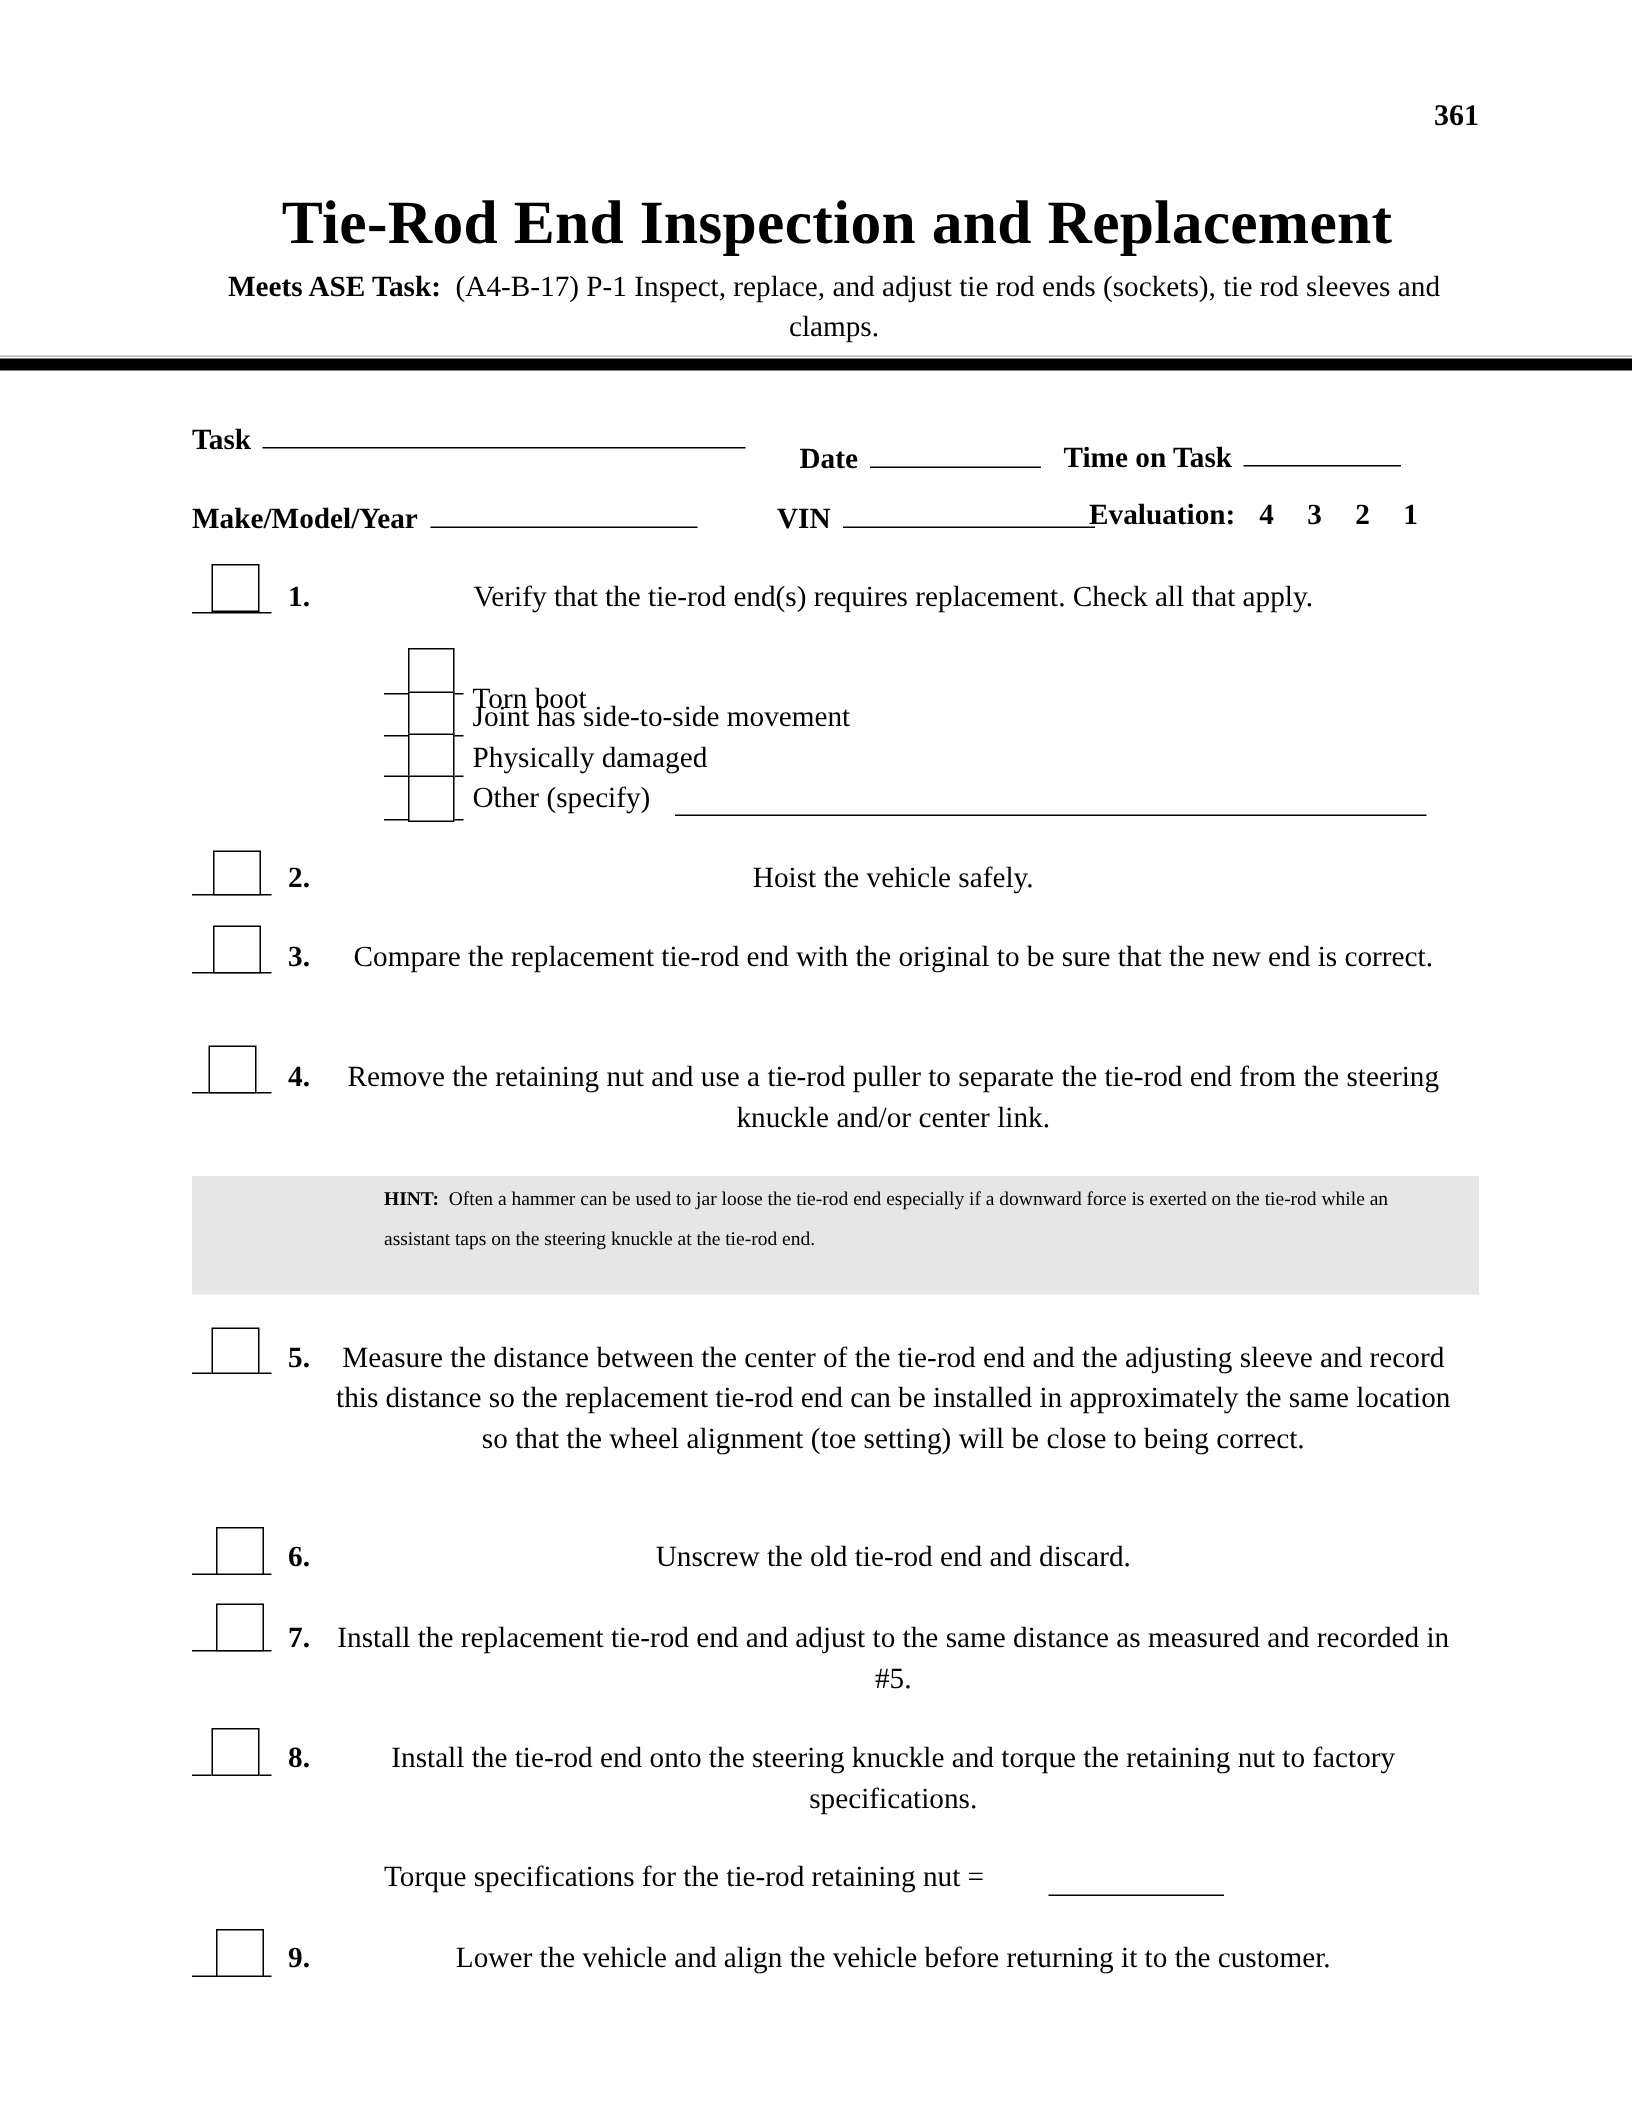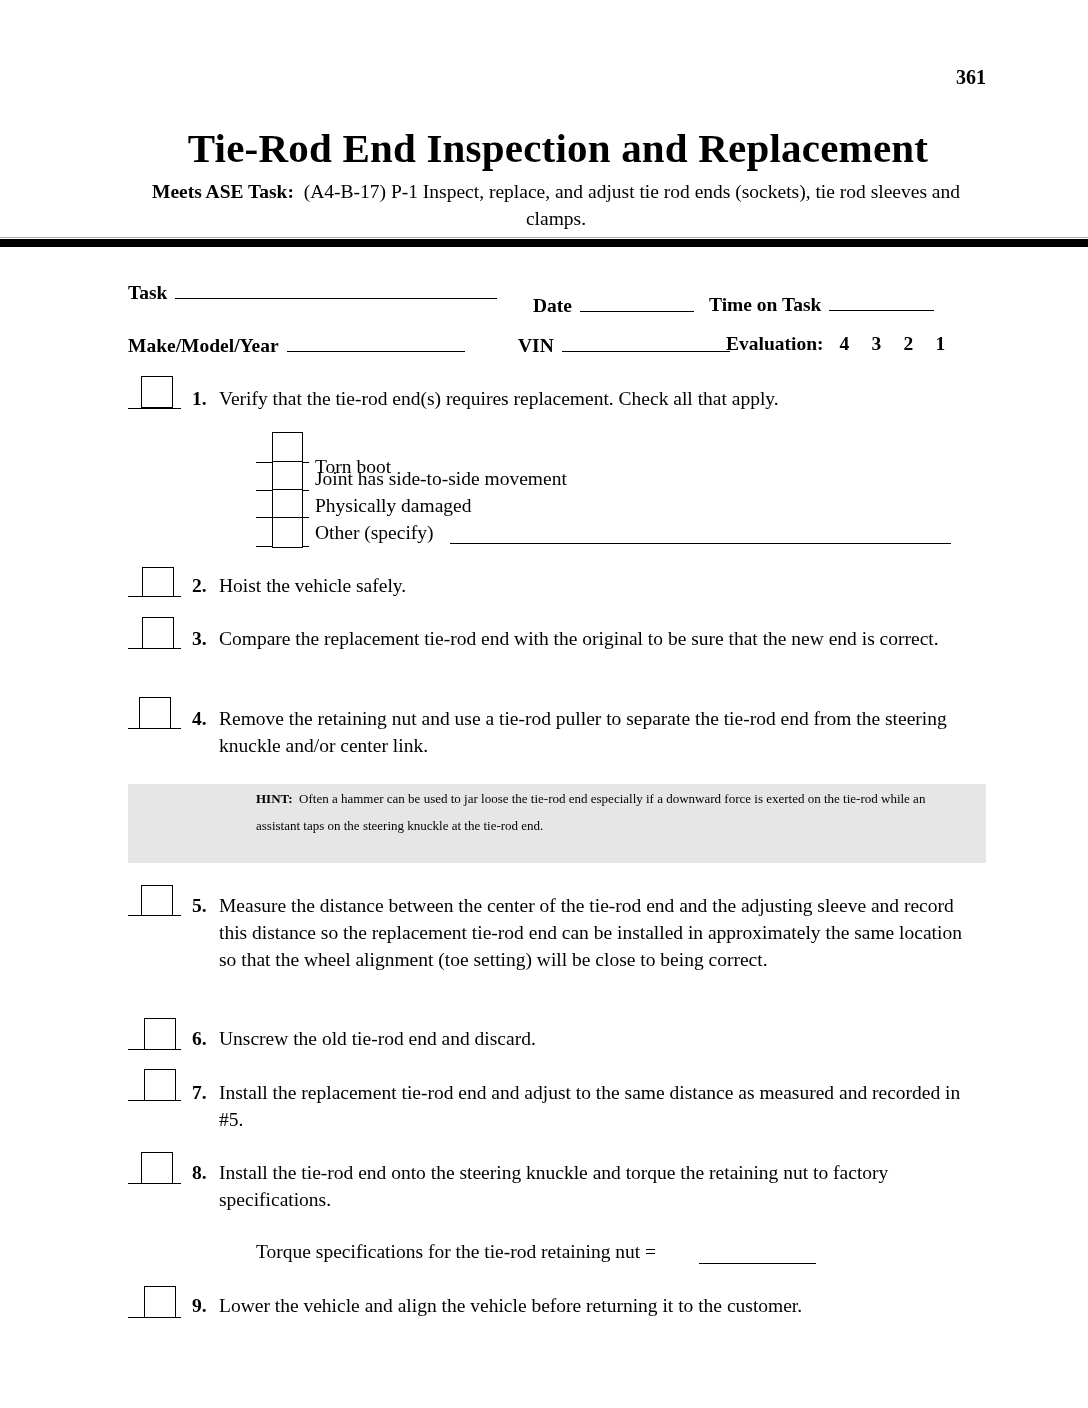--- a/index.html
+++ b/index.html
@@ -16,21 +16,21 @@
   .rule-top { left: 0; top: 237px; width: 1088px; height: 1px; background: #b0b0b0; }
 
   .field-row { font-size: 19.5px; font-weight: bold; white-space: nowrap; }
   .field-line { display: inline-block; border-bottom: 1.5px solid #000; height: 18px; vertical-align: baseline; margin-left: 8px; }
   .eval-num { display: inline-block; width: 32px; text-align: center; }
   .cb-line { position: absolute; height: 0; border-top: 1.5px solid #000; }
   .cb-box { position: absolute; border: 1.8px solid #000; box-sizing: border-box; background: #fff; cursor: pointer; }
 
   .step { position: absolute; left: 192px; width: 780px; font-size: 19.5px; line-height: 27px; }
   .step .num { position: absolute; left: 0; top: 0; font-weight: bold; }
-  .step .txt { margin-left: 27px; display: block; }
+  .step .txt { margin-left: 27px; display: block; text-align: center; }
 
   .sub-item { position: absolute; left: 315px; font-size: 19.5px; line-height: 27px; white-space: nowrap; }
   .specify-line { position: absolute; left: 450px; top: 543px; width: 501px; border-top: 1.5px solid #000; }
 
   .hint-box { left: 128px; top: 784px; width: 858px; height: 79px; background: #e6e6e6; }
   .hint-text { left: 256px; top: 785px; width: 700px; font-size: 13px; line-height: 27px; }
   .hint-text b { font-weight: bold; }
 
   .torque { left: 256px; top: 1238px; font-size: 19.5px; line-height: 27px; white-space: nowrap; }
   .torque-line { left: 699px; top: 1263px; width: 117px; border-top: 1.5px solid #000; }

